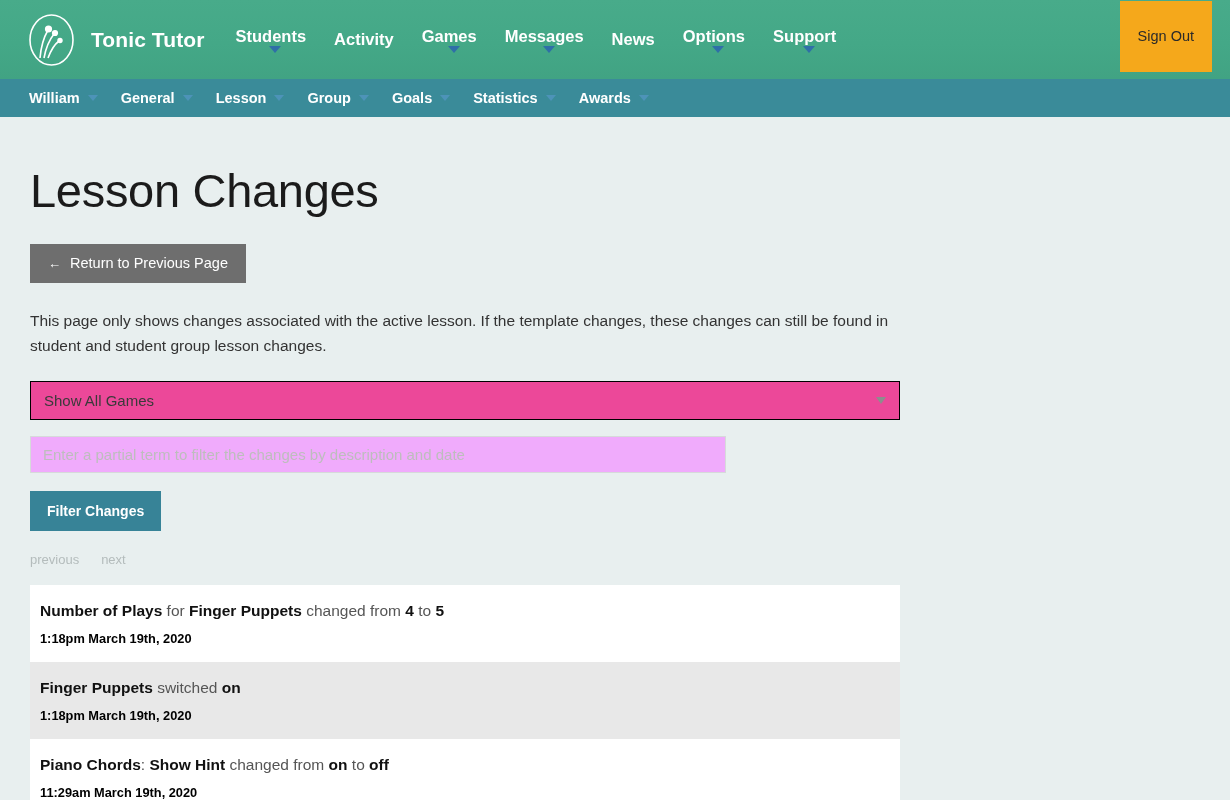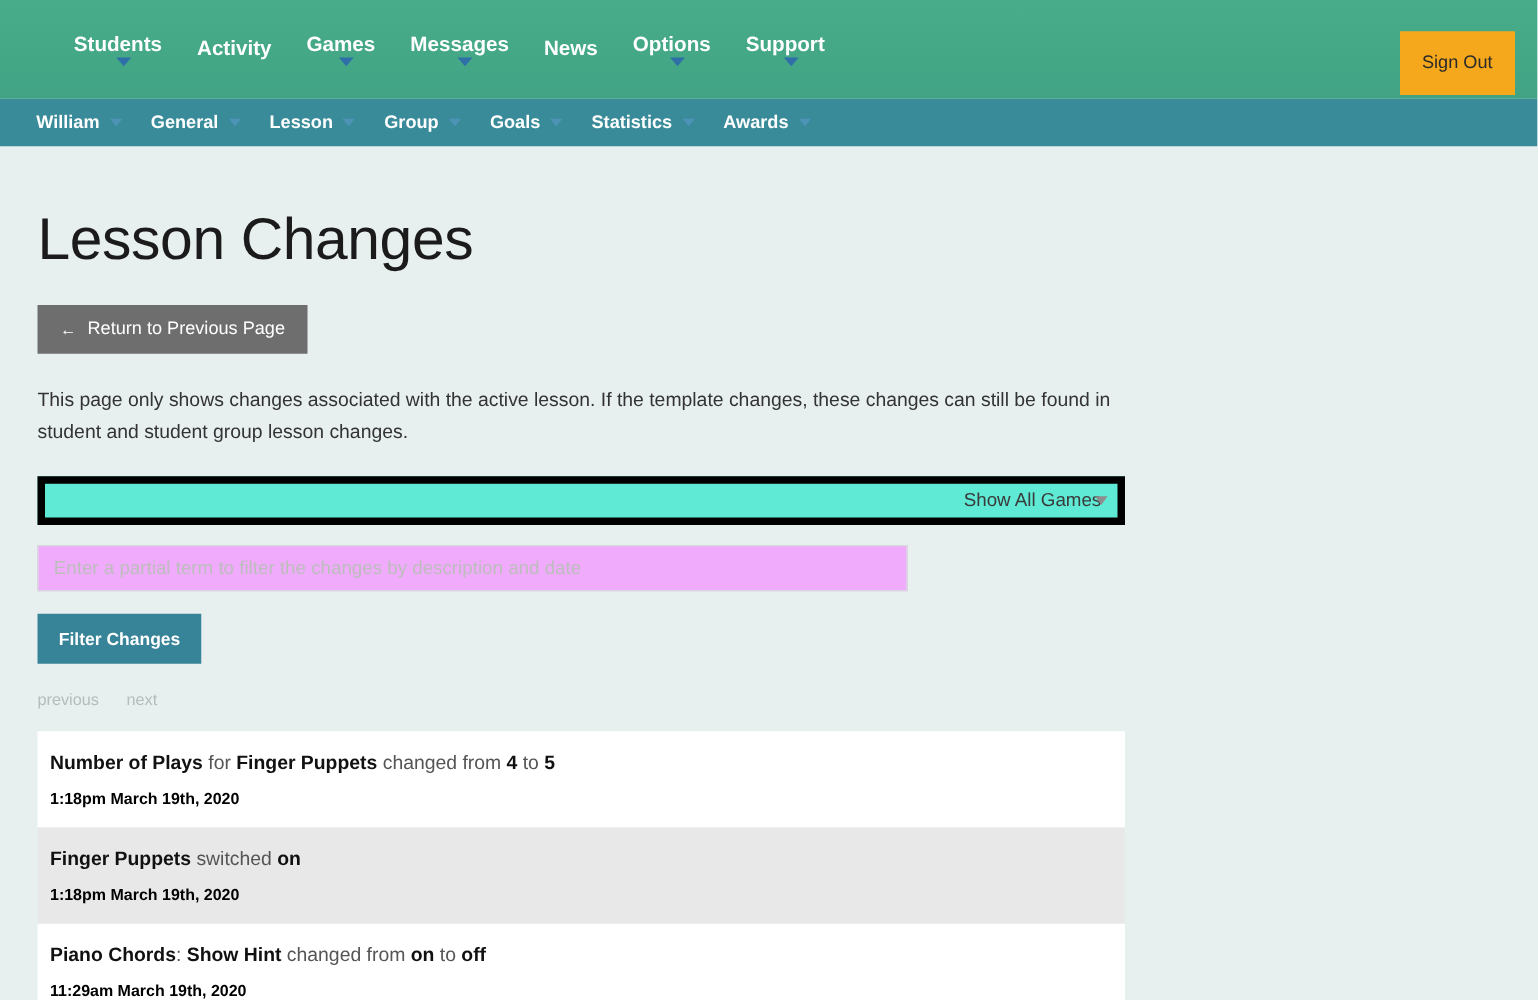--- a/index.html
+++ b/index.html
@@ -51,27 +51,27 @@
     width: 0; height: 0;
     border-left: 6px solid transparent;
     border-right: 6px solid transparent;
     border-top: 7px solid #2f6fa8;
     margin-left: 9px;
     display: inline-block;
   }
   .signout {
     position: absolute;
     right: 18px;
-    top: 25px;
+    top: 1px;
     background: #f5a81b;
     color: #2a2a2a;
     border: none;
     font-family: "Liberation Sans", sans-serif;
     font-size: 14.5px;
-    padding: 18px 18px;
+    padding: 28px 18px;
     cursor: pointer;
     line-height: 1;
   }
 
   
   .subnav {
     height: 38px;
     background: #3a8b99;
     display: flex;
     align-items: center;
@@ -130,29 +130,28 @@
   }
 
   .select-wrap {
     position: relative;
     width: 870px;
     margin-top: 23px;
   }
   .fake-select {
     width: 100%;
     height: 39px;
-    background: #5eead4;
-    border: 6px solid #000000;
+    background: #ec4899;
+    border: 1px solid #000000;
     display: flex;
     align-items: center;
     padding: 0 13px;
     font-size: 15px;
     color: #3a3a3a;
     cursor: pointer;
-    justify-content: flex-end;
   }
   .select-caret {
     position: absolute;
     right: 14px;
     top: 16px;
     width: 0; height: 0;
     border-left: 5px solid transparent;
     border-right: 5px solid transparent;
     border-top: 7px solid #8d8d8d;
   }
@@ -215,20 +214,34 @@
     color: #000000;
     margin-top: 10px;
     font-weight: bold;
   }
 </style>
 </head>
 <body>
 
 <div class="topbar">
 
+  <div class="brand-block">
+    <span>
+      <svg class="logo-mark" viewBox="0 0 47 54" xmlns="http://www.w3.org/2000/svg">
+        <ellipse cx="23.5" cy="27" rx="21.5" ry="25" fill="none" stroke="#ffffff" stroke-width="1.6"></ellipse>
+        <path d="M12 45 C13 33 16 24 20 17" fill="none" stroke="#ffffff" stroke-width="1.6"></path>
+        <path d="M16 45 C18 34 22 26 26 21" fill="none" stroke="#ffffff" stroke-width="1.6"></path>
+        <path d="M20 45 C23 37 27 31 31 28" fill="none" stroke="#ffffff" stroke-width="1.6"></path>
+        <circle cx="20.5" cy="16" r="3.6" fill="#ffffff"></circle>
+        <circle cx="27" cy="20" r="3.1" fill="#ffffff"></circle>
+        <circle cx="32" cy="27.5" r="2.7" fill="#ffffff"></circle>
+      </svg>
+    </span>
+    <span class="brand-name">Tonic Tutor</span>
+  </div>
 
   <nav class="mainnav">
     <div class="nav-item">
       <span>Students</span>
       <i class="caret-blue"></i>
     </div>
     <div class="nav-item">
       <span>Activity</span>
     </div>
     <div class="nav-item">

